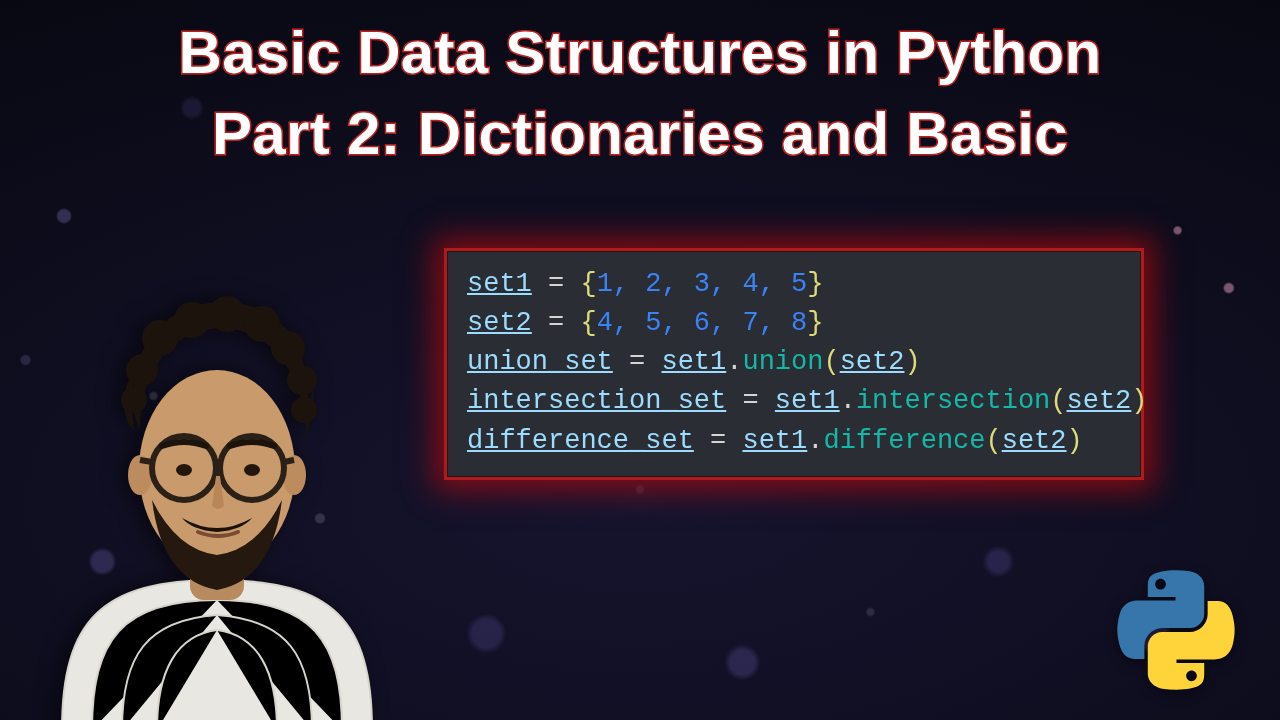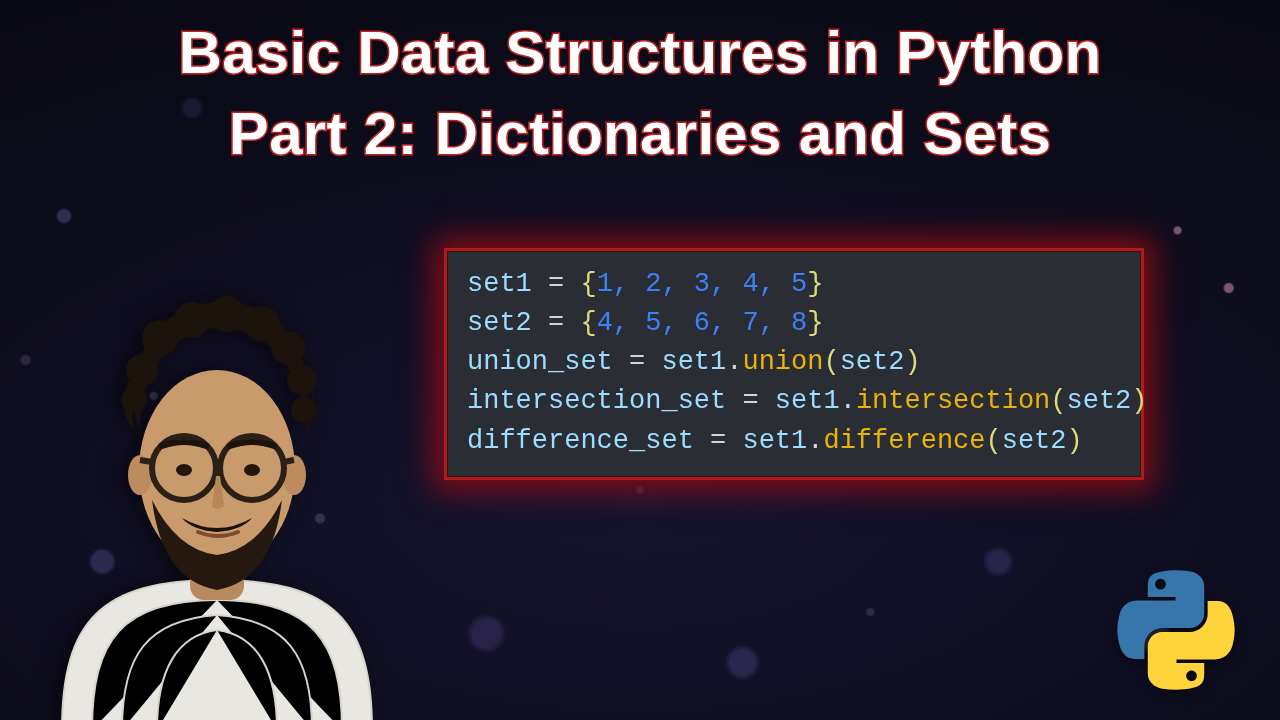--- a/index.html
+++ b/index.html
@@ -52,26 +52,26 @@
       background: #2a2d33;
       border: 3px solid #b51818;
       box-shadow: 0 0 28px 10px rgba(220,10,10,0.55), inset 0 0 0 1px rgba(0,0,0,0.4);
       padding: 14px 20px 16px 20px;
       font-family: "Consolas", "Menlo", "Courier New", monospace;
       font-size: 27px;
       line-height: 1.45;
       color: #d6d6d6;
       white-space: pre;
     }
-    .c-var { color: #9cdcfe; }
+    .c-var { color: #9cdcfe; text-decoration: underline; }
     .c-op  { color: #d4d4d4; }
     .c-pun { color: #d4d4d4; }
     .c-num { color: #3b82f6; }
     .c-brc { color: #dcdc7a; }
-    .c-meth{ color: #eab308; }
+    .c-meth{ color: #14b8a6; }
 
     
     .presenter {
       position: absolute;
       left: 22px; bottom: -10px;
       width: 390px; height: 450px;
     }
     .presenter svg { width: 100%; height: 100%; filter: drop-shadow(-6px 0 10px rgba(0,0,0,0.55)); }
 
     
@@ -82,21 +82,21 @@
     }
     .pylogo svg { width: 100%; height: 100%; filter: drop-shadow(0 3px 6px rgba(0,0,0,0.5)); }
   </style>
 </head>
 <body>
 
 <div class="bg"></div>
 
 <h1 class="title">
   <span class="line">Basic Data Structures in Python</span>
-  <span class="line">Part 2: Dictionaries and Sets</span>
+  <span class="line">Part 2: Dictionaries and Basic</span>
 </h1>
 
 <div class="code-box"><span><span class="c-var">set1</span><span class="c-op"> = </span><span class="c-brc">{</span><span class="c-num">1, 2, 3, 4, 5</span><span class="c-brc">}</span></span>
 <span><span class="c-var">set2</span><span class="c-op"> = </span><span class="c-brc">{</span><span class="c-num">4, 5, 6, 7, 8</span><span class="c-brc">}</span></span>
 <span><span class="c-var">union_set</span><span class="c-op"> = </span><span class="c-var">set1</span><span class="c-pun">.</span><span class="c-meth">union</span><span class="c-brc">(</span><span class="c-var">set2</span><span class="c-brc">)</span></span>
 <span><span class="c-var">intersection_set</span><span class="c-op"> = </span><span class="c-var">set1</span><span class="c-pun">.</span><span class="c-meth">intersection</span><span class="c-brc">(</span><span class="c-var">set2</span><span class="c-brc">)</span></span>
 <span><span class="c-var">difference_set</span><span class="c-op"> = </span><span class="c-var">set1</span><span class="c-pun">.</span><span class="c-meth">difference</span><span class="c-brc">(</span><span class="c-var">set2</span><span class="c-brc">)</span></span></div>
 
 <div class="presenter">
   <svg viewBox="0 0 390 450" xmlns="http://www.w3.org/2000/svg">

